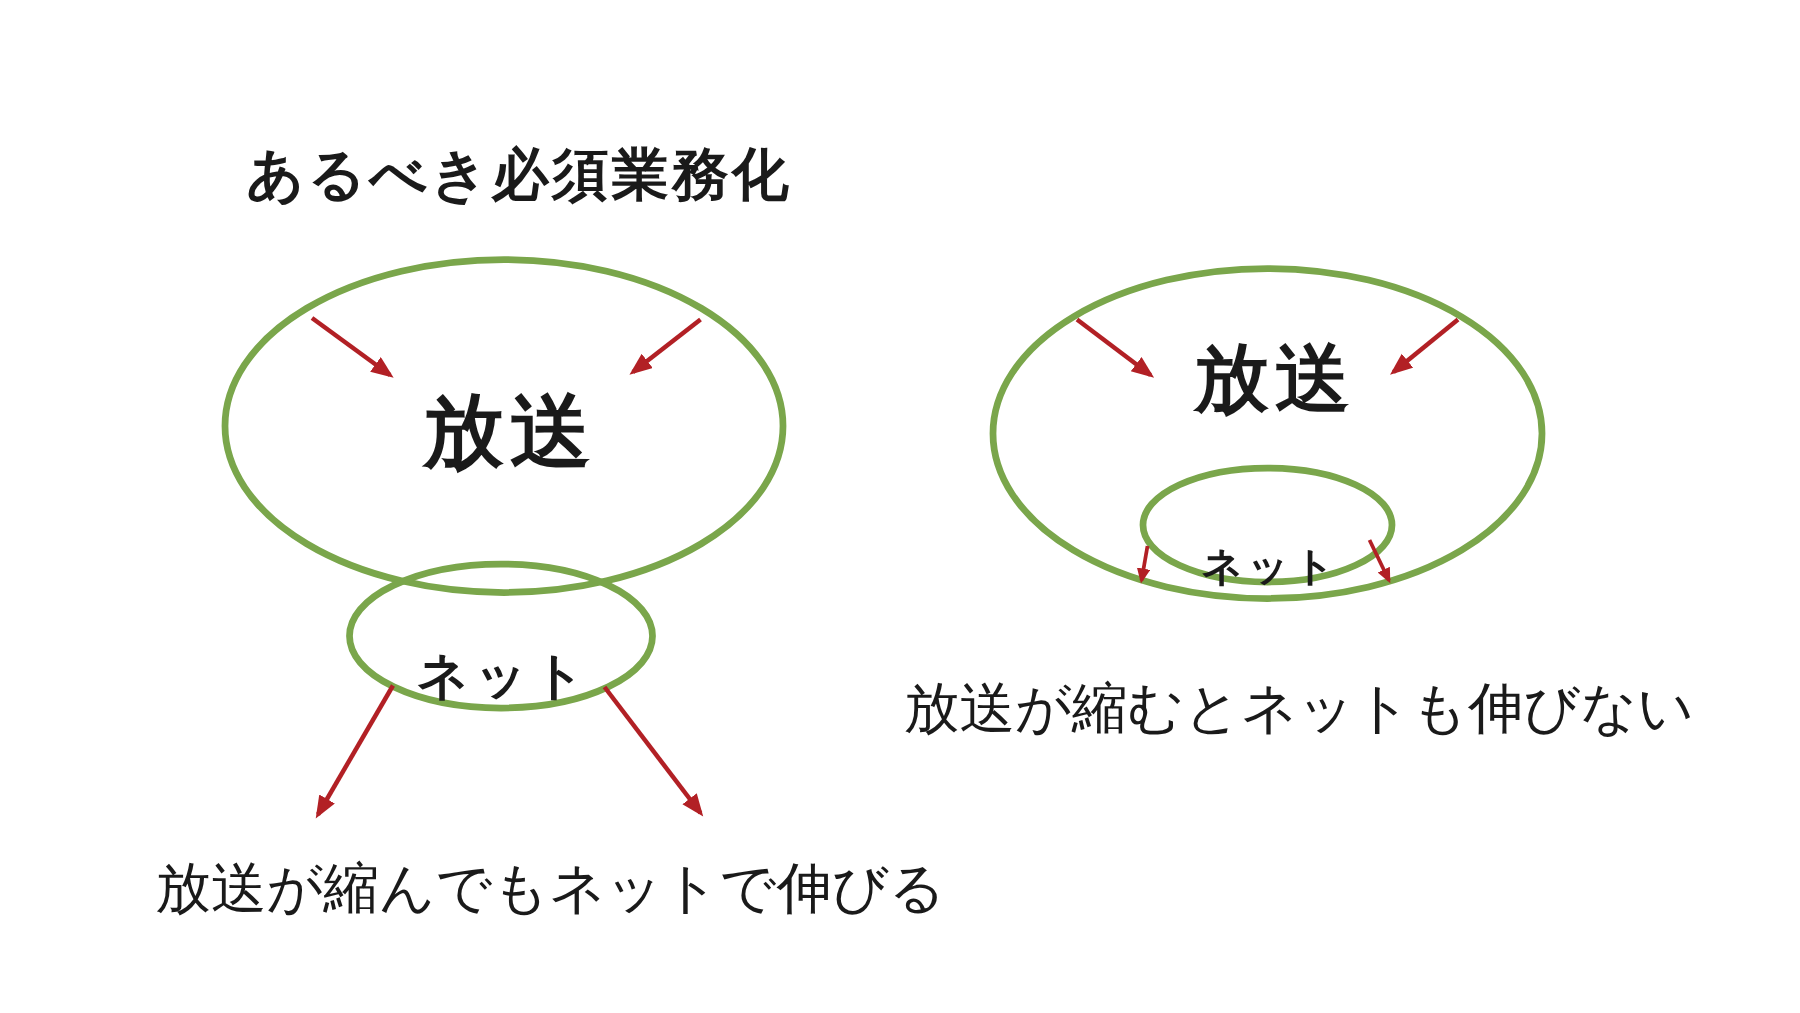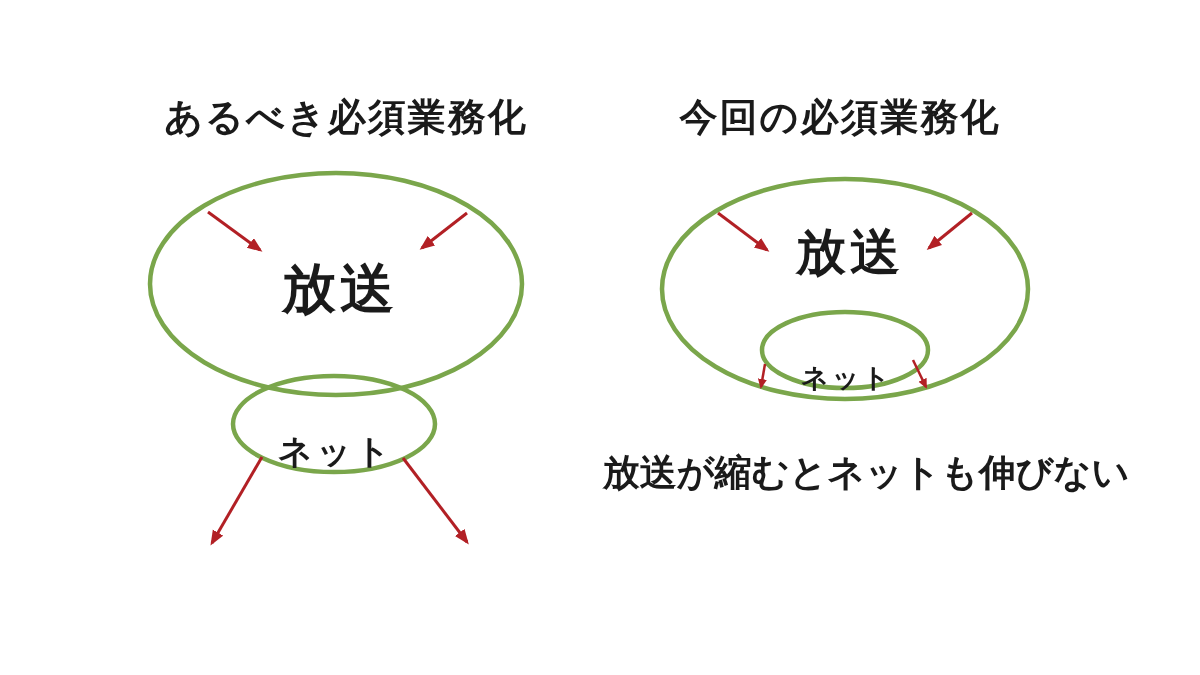--- a/index.html
+++ b/index.html
@@ -101,19 +101,19 @@
       <line class="arrow" x1="718" y1="213" x2="767" y2="250" marker-end="url(#ah-big)"></line>
       <line class="arrow" x1="972" y1="213" x2="929" y2="248" marker-end="url(#ah-big)"></line>
       <line class="arrow arrow-small" x1="765" y1="364" x2="761" y2="387" marker-end="url(#ah-small)"></line>
       <line class="arrow arrow-small" x1="913" y1="360" x2="926" y2="387" marker-end="url(#ah-small)"></line>
     </g>
   </svg>
 
   <div class="label title" style="left:346px; top:117px;">あるべき必須業務化</div>
   <div class="label big-label" style="left:340px; top:288px;">放送</div>
   <div class="label small-label" style="left:336px; top:419px;">ネット</div>
+  <div class="label caption" style="left:367px; top:592px;">放送が縮んでもネットで伸びる</div>
 
-  <div class="label title" style="left:840px; top:117px;">今回の必須業務化</div>
   <div class="label big-label right" style="left:850px; top:252px;">放送</div>
   <div class="label small-label right" style="left:847px; top:346px;">ネット</div>
-  <div class="label caption" style="left:866px; top:472px;font-weight:bold;">放送が縮むとネットも伸びない</div>
+  <div class="label caption" style="left:866px; top:472px;">放送が縮むとネットも伸びない</div>
 
 </div>
 
 </body></html>

